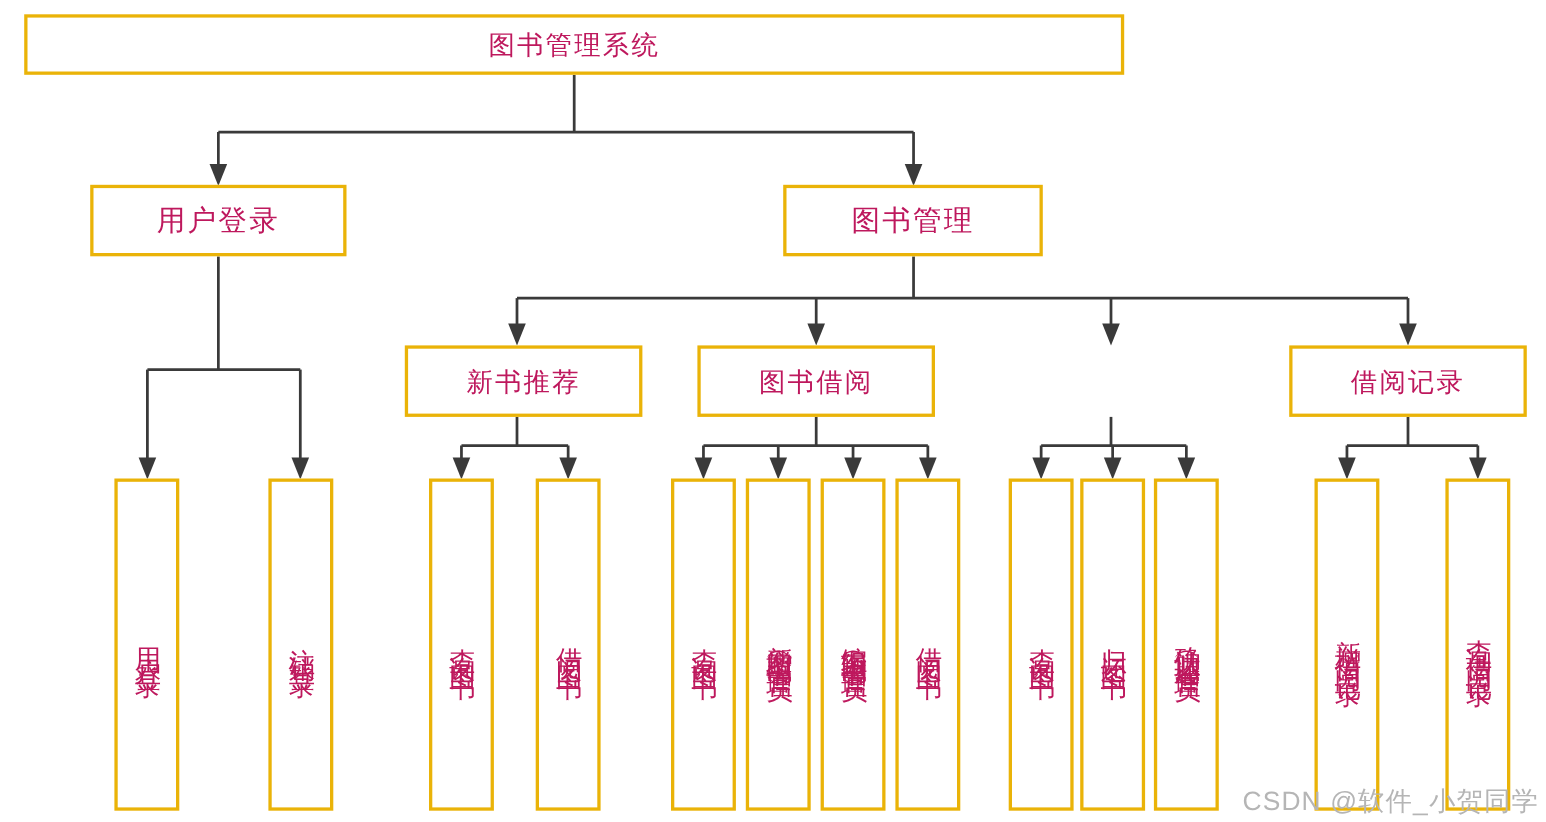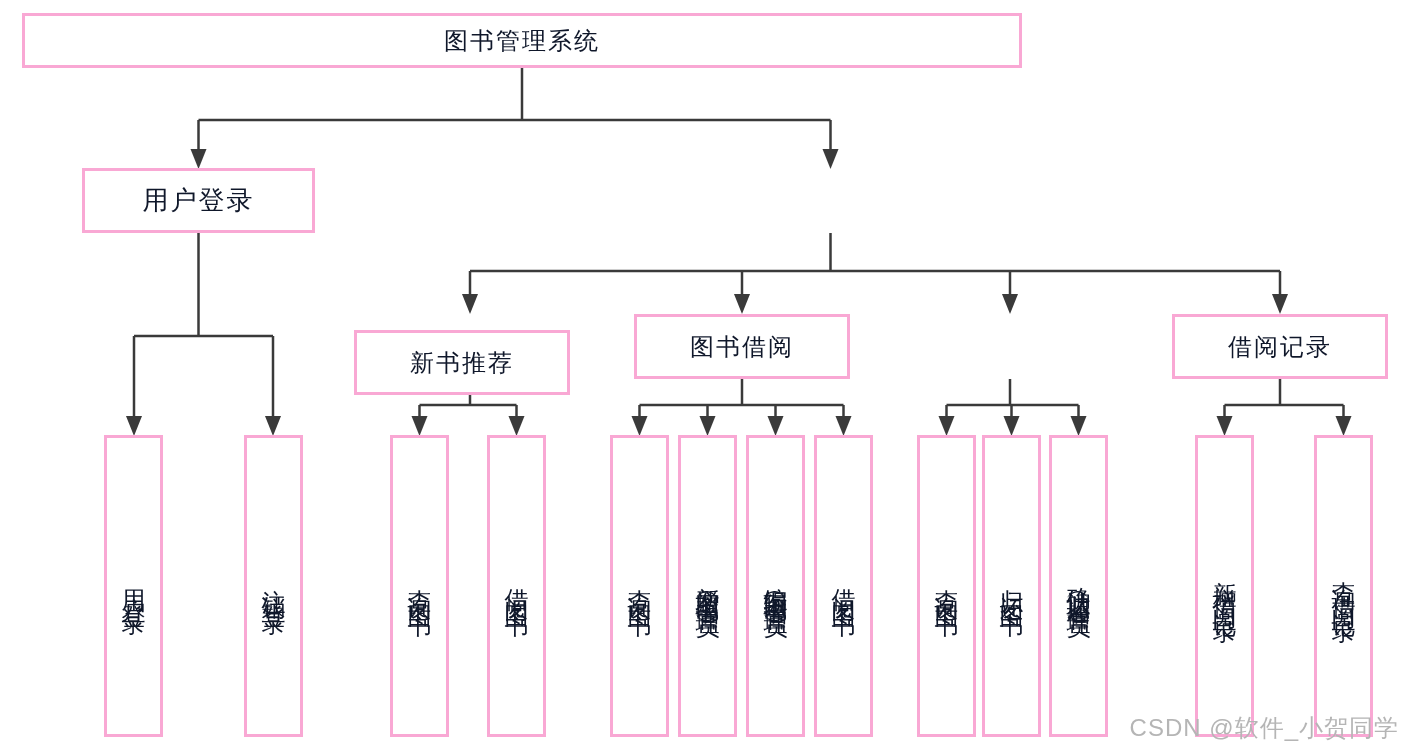--- a/index.html
+++ b/index.html
@@ -13,35 +13,35 @@
     color: #333333;
   }
   svg.connectors {
     position: absolute;
     left: 0; top: 0;
     width: 1405px; height: 747px;
   }
   .box {
     position: absolute;
     box-sizing: border-box;
-    border: 3px solid #f9a8d4;
+    border: 3px solid #eab308;
     background: #ffffff;
     display: flex;
     align-items: center;
     justify-content: center;
-    color: #0f172a;
+    color: #be185d;
     z-index: 2;
     font-family: Liberation Serif, serif;
   }
   .hbox { letter-spacing: 2px; }
   .root-box { left: 22px;  top: 13px;  width: 1000px; height: 55px; font-size: 24px; }
   .l1-0     { left: 82px;  top: 168px; width: 233px;  height: 65px; font-size: 26px; }
   .l1-1     { left: 712px; top: 168px; width: 236px;  height: 65px; font-size: 26px; }
   .l2       { top: 314px; height: 65px; width: 216px; font-size: 24px; }
-  .l2-0 { left: 354px; margin-top: 16px; }
+  .l2-0 { left: 368px; }
   .l2-1 { left: 634px; }
   .l2-2 { left: 902px; }
   .l2-3 { left: 1172px; }
   .vbox {
     top: 435px;
     height: 302px;
     width: 59px;
     writing-mode: vertical-rl;
     text-orientation: mixed;
     font-size: 24px;
@@ -140,20 +140,21 @@
       <polygon points="1003.5,416 1019.5,416 1011.5,436"></polygon>
       <polygon points="1070.5,416 1086.5,416 1078.5,436"></polygon>
       <polygon points="1216.5,416 1232.5,416 1224.5,436"></polygon>
       <polygon points="1335.5,416 1351.5,416 1343.5,436"></polygon>
     </g>
   </svg>
 
   <div class="box hbox root-box">图书管理系统</div>
 
   <div class="box hbox l1-0">用户登录</div>
+  <div class="box hbox l1-1">图书管理</div>
 
   <div class="box hbox l2 l2-0">新书推荐</div>
   <div class="box hbox l2 l2-1">图书借阅</div>
   <div class="box hbox l2 l2-3">借阅记录</div>
 
   <div class="box vbox v-0">用户登录</div>
   <div class="box vbox v-1">注销登录</div>
 
   <div class="box vbox v-2">查询图书</div>
   <div class="box vbox v-3">借阅图书</div>

